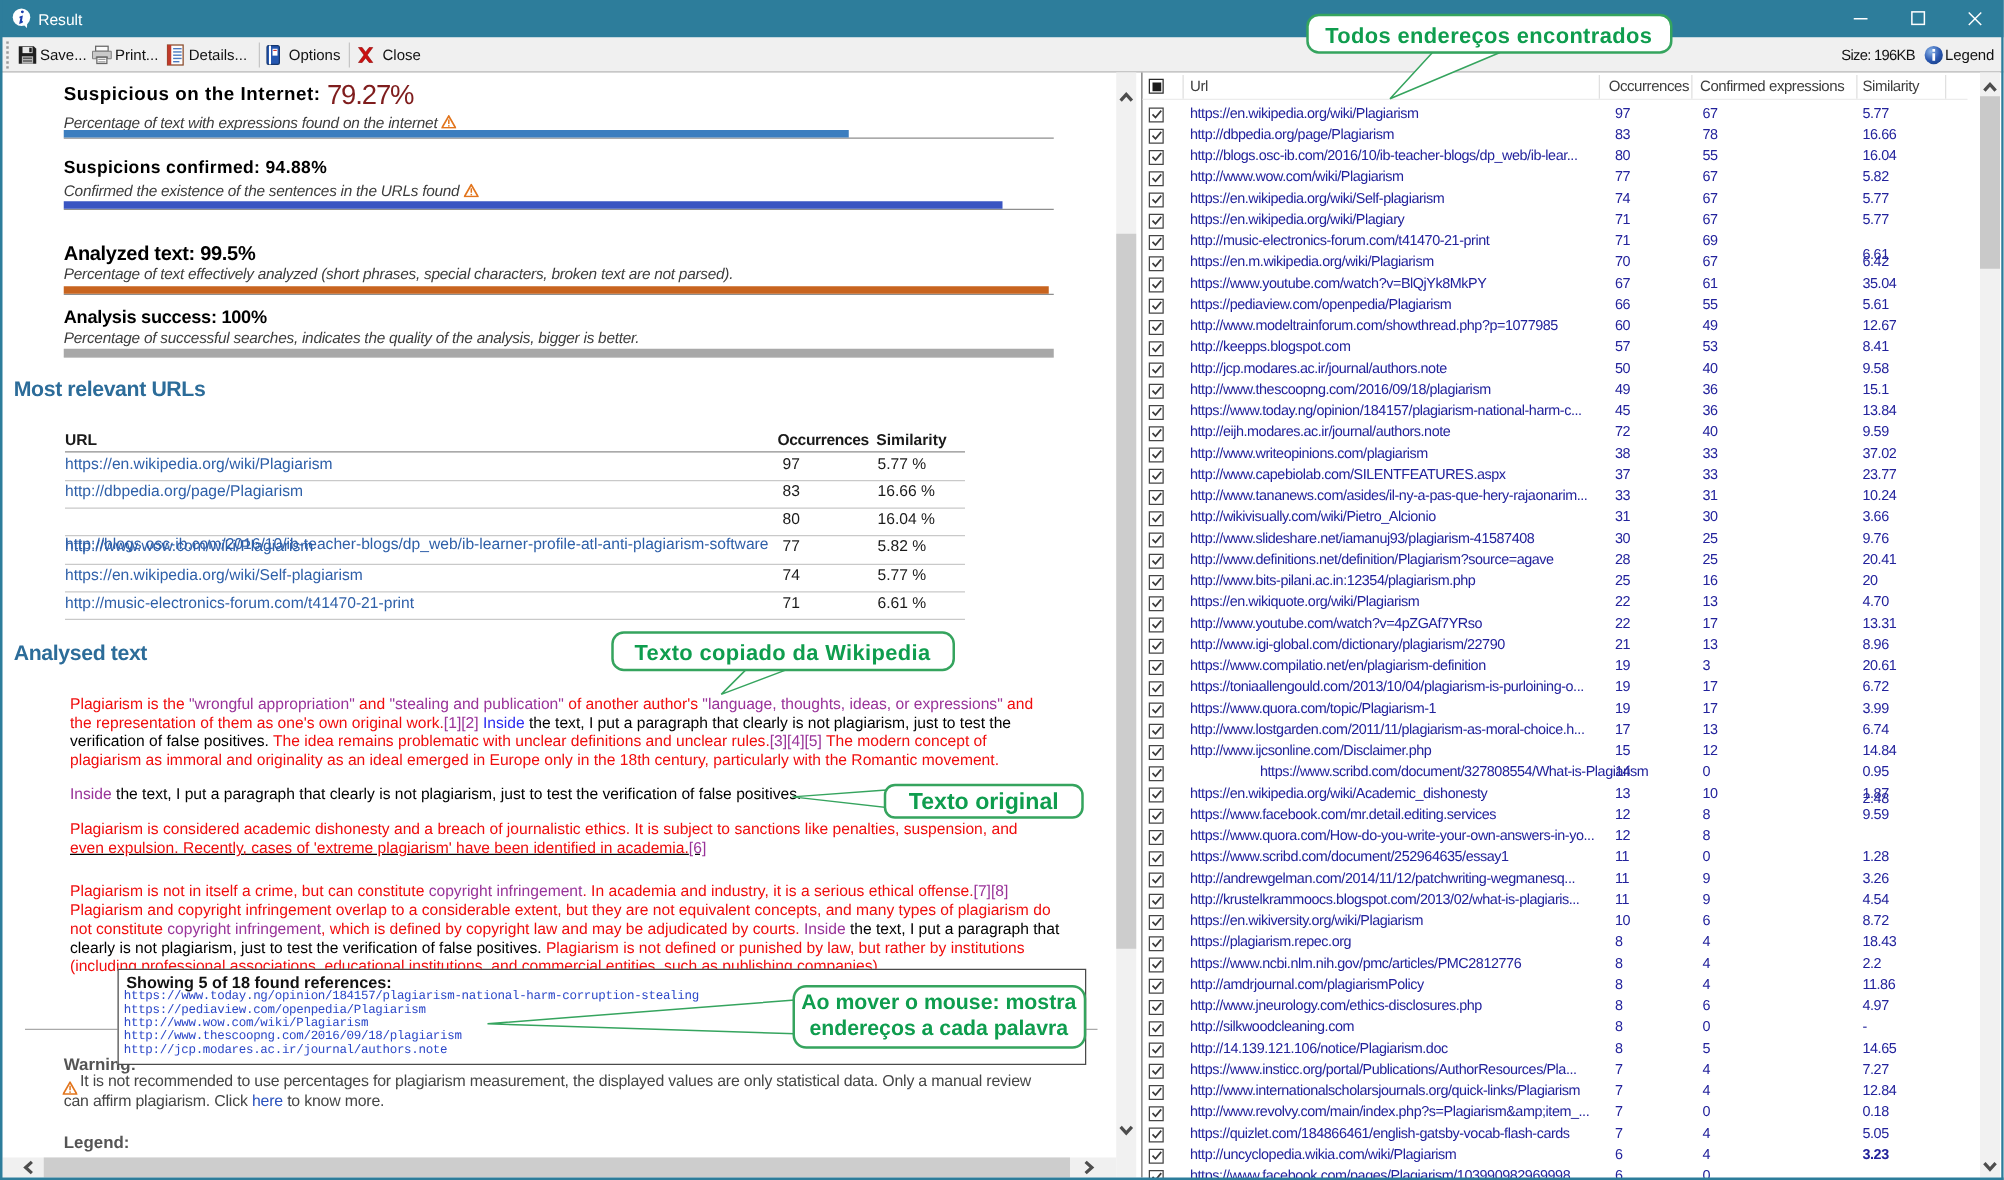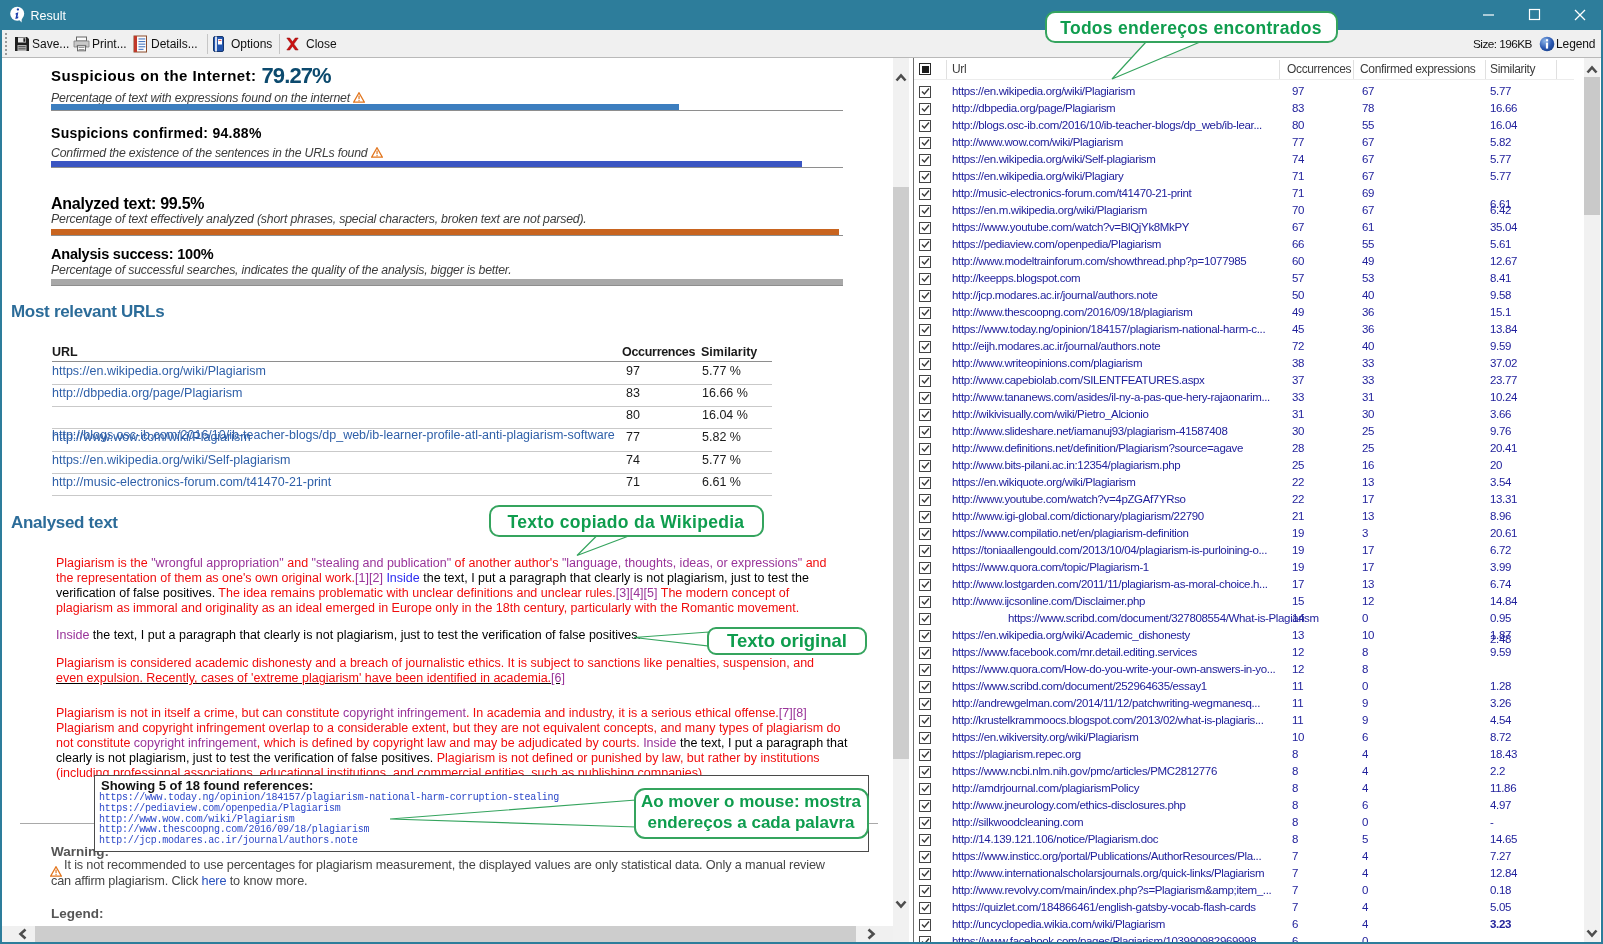--- a/index.html
+++ b/index.html
@@ -101,21 +101,21 @@
         <stop offset="0.55" stop-color="#2a57b0"></stop>
         <stop offset="1" stop-color="#123a7e"></stop>
       </radialGradient>
     </defs>
 <circle cx="8" cy="8" r="7.3" fill="url(#gi)"></circle>
 <rect x="6.9" y="6.6" width="2.2" height="6" fill="#fff"></rect>
     <rect x="6.9" y="3.2" width="2.2" height="2.2" fill="#fff"></rect>
   </svg>
 <div class="abs tbtxt" style="left:1556px;letter-spacing:-0.1px;">Legend</div>
 <div class="abs statH" style="left:51px;top:66.5px;letter-spacing:0.45px;">Suspicious on the Internet:</div>
-<div class="abs" style="left:261.5px;top:62.5px;font-size:22px;font-weight:bold;color:#0c4a6e;letter-spacing:-0.9px;">79.27%</div>
+<div class="abs" style="left:261.5px;top:62.5px;font-size:22px;font-weight:normal;color:#7f1d1d;letter-spacing:-0.9px;">79.27%</div>
 <div class="abs statD" style="left:51px;top:90.5px;">Percentage of text with expressions found on the internet <svg style="display:inline-block;vertical-align:-1px;" width="12" height="11" viewBox="0 0 12 11">
       <path d="M6 0.8 L11.4 10.2 L0.6 10.2 Z" fill="none" stroke="#e2751d" stroke-width="1.3"></path>
       <rect x="5.45" y="3.6" width="1.2" height="3.6" fill="#e2751d"></rect>
       <rect x="5.45" y="8.1" width="1.2" height="1.2" fill="#e2751d"></rect>
     </svg></div>
 <div class="abs bar" style="top:104px;">
     <div style="width:628px;background:#3c7ebf;"></div>
   </div>
 <div class="abs statH" style="left:51px;top:125px;font-size:14px;letter-spacing:0.3px;">Suspicions confirmed: 94.88%</div>
 <div class="abs statD" style="left:51px;top:146px;">Confirmed the existence of the sentences in the URLs found <svg style="display:inline-block;vertical-align:-1px;" width="12" height="11" viewBox="0 0 12 11">
@@ -405,21 +405,21 @@
 <div class="abs rrow" style="left:1292px;top:459.2px;">25</div>
 <div class="abs rrow" style="left:1362px;top:459.2px;">16</div>
 <div class="abs rrow" style="left:1490px;top:459.2px;">20</div>
 <div class="abs cb" style="left:919px;top:477px;"></div>
 <svg class="abs" style="left:921px;top:478px;" width="9" height="9" viewBox="0 0 9 9">
     <polyline points="1,4.5 3.4,7 8,1.5" fill="none" stroke="#3a3a3a" stroke-width="1.4"></polyline>
   </svg>
 <div class="abs rrow" style="left:952px;top:476.2px;">https://en.wikiquote.org/wiki/Plagiarism</div>
 <div class="abs rrow" style="left:1292px;top:476.2px;">22</div>
 <div class="abs rrow" style="left:1362px;top:476.2px;">13</div>
-<div class="abs rrow" style="left:1490px;top:476.2px;">3.54</div>
+<div class="abs rrow" style="left:1490px;top:476.2px;">4.70</div>
 <div class="abs cb" style="left:919px;top:494px;"></div>
 <svg class="abs" style="left:921px;top:495px;" width="9" height="9" viewBox="0 0 9 9">
     <polyline points="1,4.5 3.4,7 8,1.5" fill="none" stroke="#3a3a3a" stroke-width="1.4"></polyline>
   </svg>
 <div class="abs rrow" style="left:952px;top:493.2px;">http://www.youtube.com/watch?v=4pZGAf7YRso</div>
 <div class="abs rrow" style="left:1292px;top:493.2px;">22</div>
 <div class="abs rrow" style="left:1362px;top:493.2px;">17</div>
 <div class="abs rrow" style="left:1490px;top:493.2px;">13.31</div>
 <div class="abs cb" style="left:919px;top:511px;"></div>
 <svg class="abs" style="left:921px;top:512px;" width="9" height="9" viewBox="0 0 9 9">

